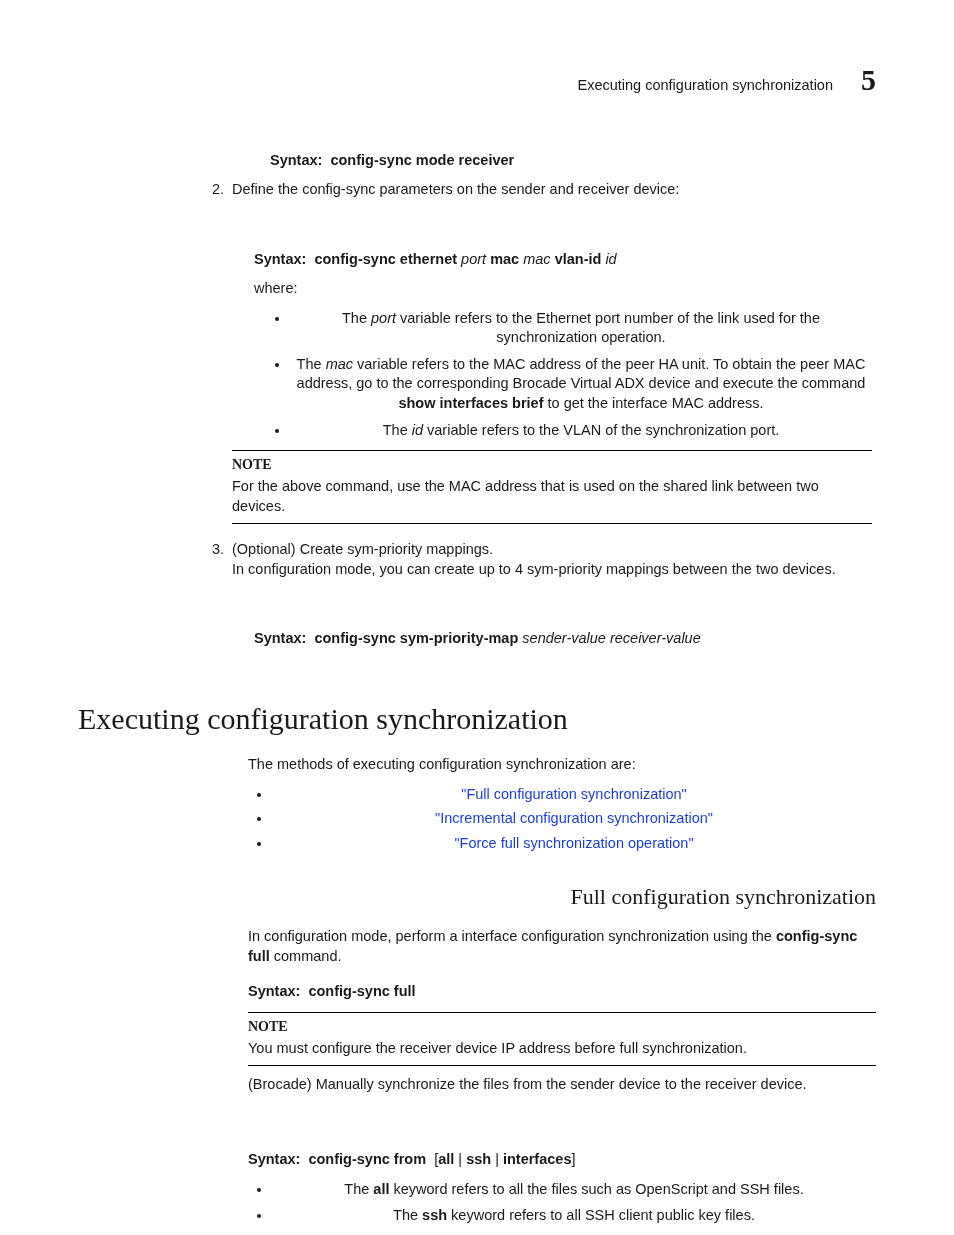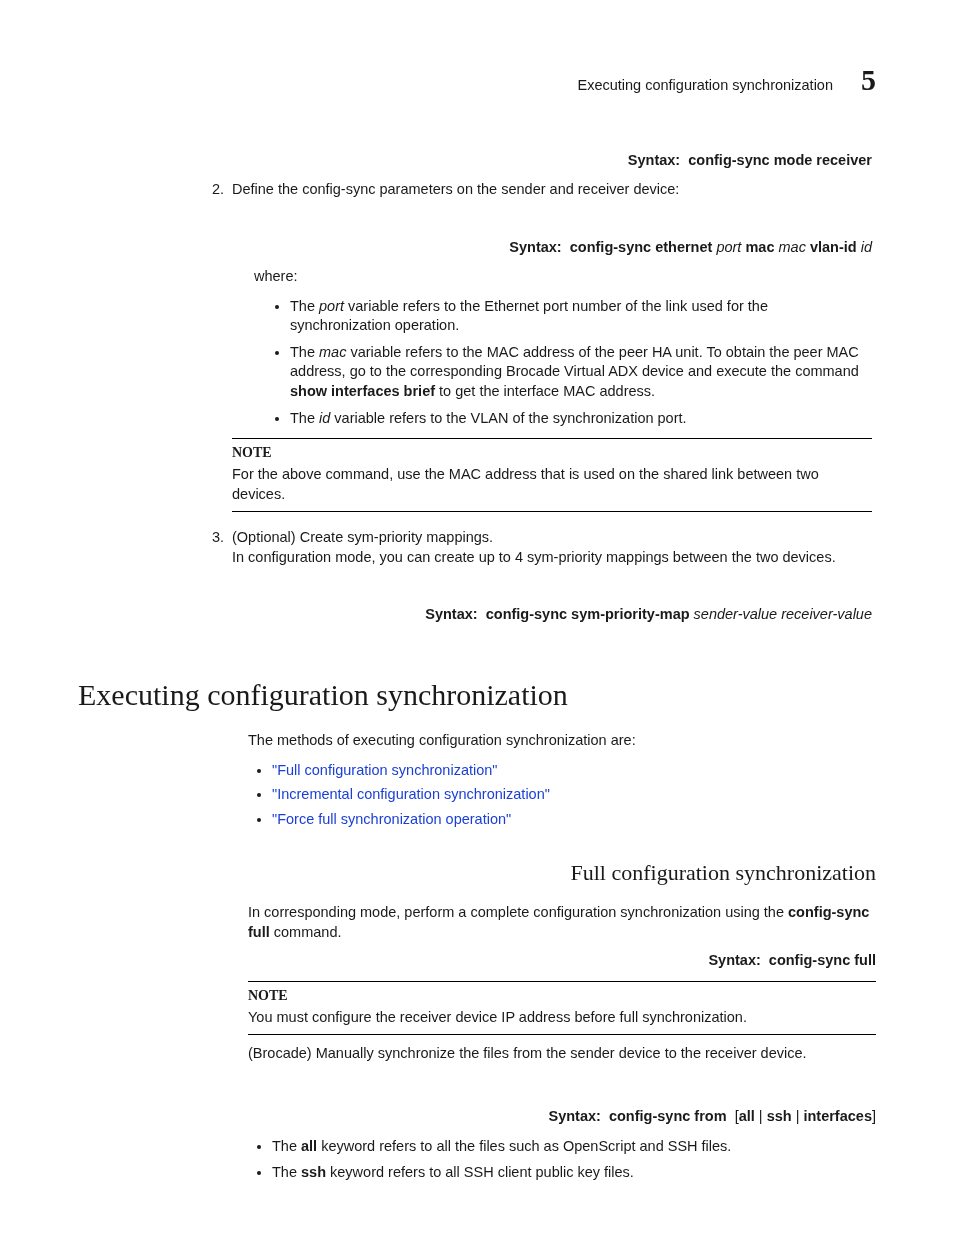--- a/index.html
+++ b/index.html
@@ -32,22 +32,21 @@
   .running-header .chnum {
     font-family: Georgia, 'Times New Roman', serif;
     font-size: 30px;
     font-weight: 700;
   }
   .content {
     padding-left: 170px;
     padding-right: 4px;
   }
   .syntax {
-    margin: 4px 0 10px 0;
-    text-align: right;
+    margin: 16px 0 10px 0;
   }
   .syntax .lbl { font-weight: 700; }
   .syntax .cmd { font-weight: 700; }
   .syntax .var { font-style: italic; font-weight: 400; }
   ol.steps {
     list-style: decimal;
     padding-left: 0;
     margin: 0;
   }
   ol.steps > li {
@@ -55,21 +54,21 @@
     padding-left: 4px;
   }
   ol.steps > li::marker { font-weight: 400; }
   .step-body { margin-left: 0; }
   .indent { margin-left: 22px; }
   ul.bullets {
     list-style: disc;
     padding-left: 40px;
     margin: 10px 0;
   }
-  ul.bullets li { margin: 7px 0; }
+  ul.bullets li { margin: 7px 0; text-align: center; }
   ul.bullets.tight li { margin: 5px 0; }
   .note-block {
     border-top: 1.5px solid #000;
     border-bottom: 1.5px solid #000;
     padding: 5px 0 7px 0;
     margin: 0 0;
   }
   .note-title {
     font-family: Georgia, 'Times New Roman', serif;
     font-weight: 700;
@@ -169,21 +168,21 @@
     <div class="para">The methods of executing configuration synchronization are:</div>
     <ul class="bullets tight" style="padding-left:24px">
       <li><span class="link">"Full configuration synchronization"</span></li>
       <li><span class="link">"Incremental configuration synchronization"</span></li>
       <li><span class="link">"Force full synchronization operation"</span></li>
     </ul>
 
     <h2 class="subsection" style="margin-left:-170px; padding-left:170px;">Full configuration synchronization</h2>
 
     <div class="para">
-      <span>In corresponding mode, perform a complete configuration synchronization using the </span><span class="bold">config-sync full</span><span> command.</span>
+      <span>In configuration mode, perform a interface configuration synchronization using the </span><span class="bold">config-sync full</span><span> command.</span>
     </div>
 
     <div class="syntax">
       <span class="lbl">Syntax:</span>
       &nbsp;<span class="cmd">config-sync full</span>
     </div>
 
     <div class="note-block">
       <div class="note-title">NOTE</div>
       <div>You must configure the receiver device IP address before full synchronization.</div>

